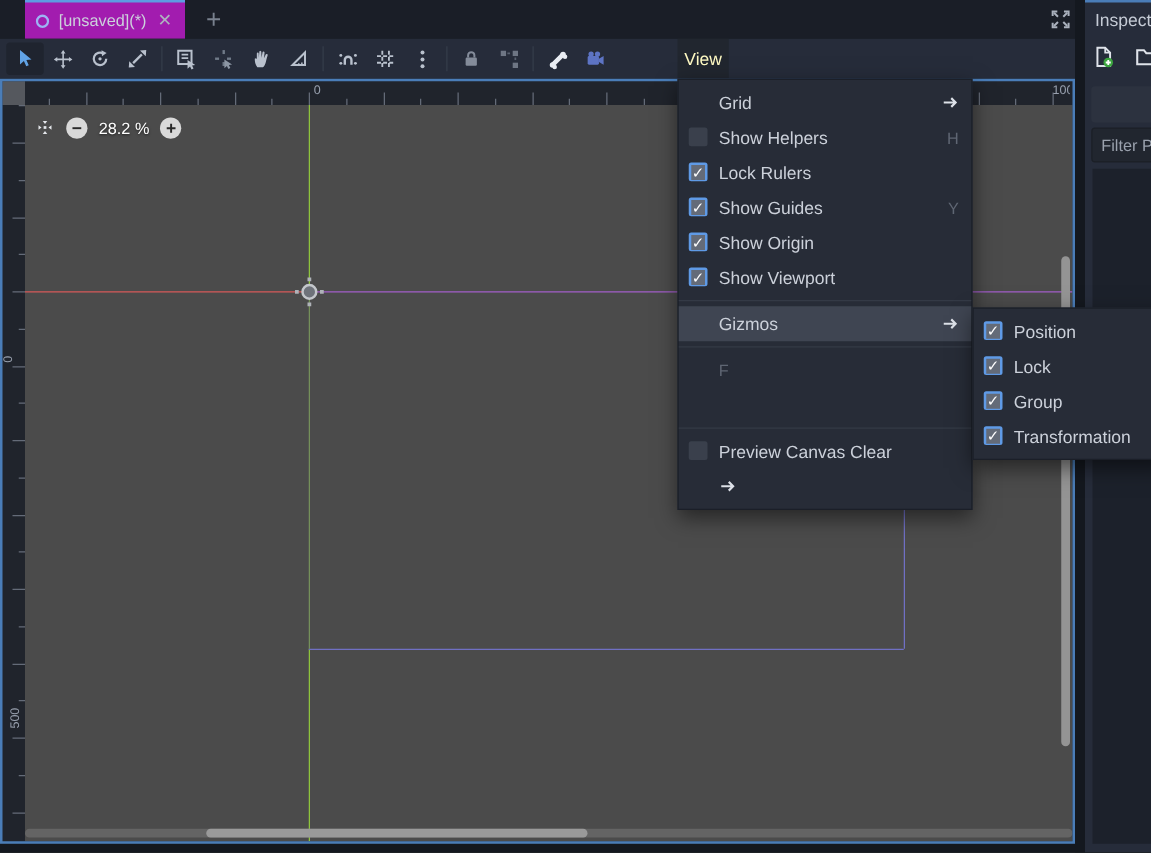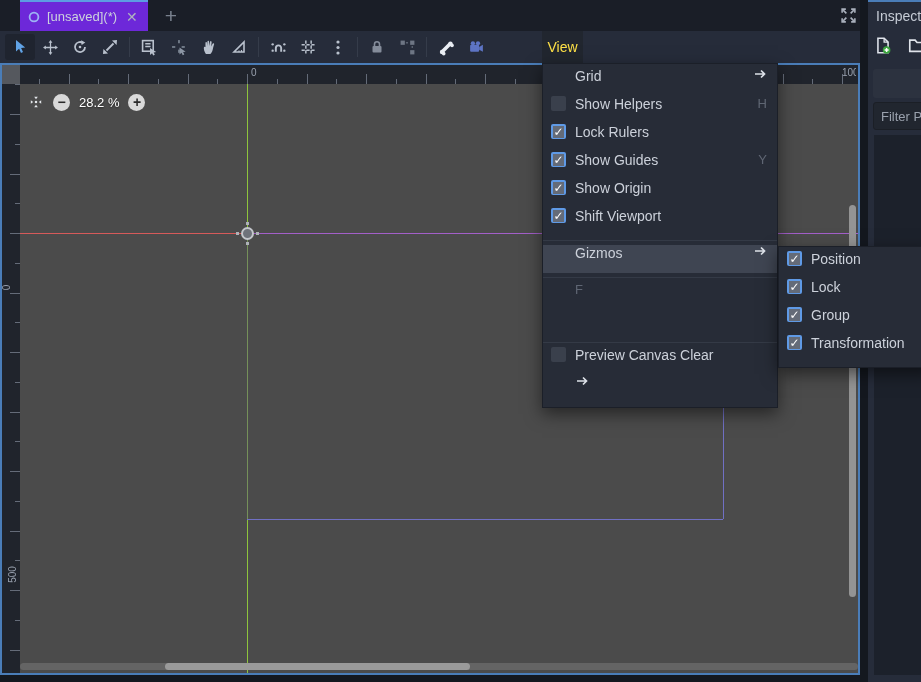--- a/index.html
+++ b/index.html
@@ -2,37 +2,37 @@
 <html><head>
 <meta charset="utf-8">
 <style>
   * { margin:0; padding:0; box-sizing:border-box; }
   html,body { width:921px; height:682px; overflow:hidden; background:#14181f;
     font-family:"Liberation Sans","DejaVu Sans",sans-serif; }
   #app { position:relative; width:921px; height:682px; background:#14181f; }
 
   
   .tabbar { position:absolute; left:0; top:0; width:860px; height:31px; background:#1a1e27; }
-  .tab { position:absolute; left:20px; top:0; width:128px; height:31px; background:#6d28d9;
+  .tab { position:absolute; left:20px; top:0; width:128px; height:31px; background:#a21caf;
     border-top:2px solid #5d9ce2; display:flex; align-items:center; gap:7px; padding:0 8px; }
   .tab-title { color:#ccd2dc; font-size:13px; white-space:nowrap; }
   .tab-close { color:#aeb4bf; font-size:14px; font-weight:bold; margin-left:2px; cursor:default; }
   .newtab { position:absolute; left:158px; top:2px; width:26px; height:28px; color:#79818e;
     font-size:21px; display:flex; align-items:center; justify-content:center; }
   .expand-btn { position:absolute; left:837px; top:4px; width:22px; height:22px;
     display:flex; align-items:center; justify-content:center; }
 
   
   .toolbar { position:absolute; left:0; top:31px; width:860px; height:32px; background:#262c3a;
     display:flex; align-items:center; padding-left:5px; }
   .tbtn { width:30px; height:26px; display:flex; align-items:center; justify-content:center; border-radius:3px; }
   .tbtn.active { background:#1f242f; }
   .tsep { width:1px; height:20px; background:#353c4a; margin:0 4px; }
   .view-btn { position:absolute; left:542px; top:0; width:41px; height:32px; background:#21262f;
-    color:#fde047; font-size:14px; display:flex; align-items:center; justify-content:center; }
+    color:#fef9c3; font-size:14px; display:flex; align-items:center; justify-content:center; }
 
   
   .canvas-area { position:absolute; left:0; top:63px; width:860px; height:612px; background:#20242c; }
   .focus-border { position:absolute; inset:0; border:2px solid #4a7db8; pointer-events:none; z-index:30; }
   .ruler-corner { position:absolute; left:2px; top:2px; width:18px; height:19px; background:#55585e; }
   .ruler-top { position:absolute; left:20px; top:2px; width:836px; height:19px; background:#20242c; overflow:hidden; }
   .ruler-left { position:absolute; left:2px; top:21px; width:18px; height:589px; background:#20242c; overflow:hidden; }
   .rlabel { position:absolute; color:#98a0ae; font-size:10px; }
   .rlabel.vert { transform:rotate(-90deg); transform-origin:center; }
   .tick { position:absolute; background:#646b78; }
@@ -59,21 +59,21 @@
 
   .vscroll-thumb { position:absolute; left:829px; top:121px; width:7px; height:392px; background:#949494; border-radius:4px; z-index:4; }
   .hscroll-track { position:absolute; left:0; top:579px; width:838px; height:7px; background:rgba(130,130,130,.45); border-radius:4px; z-index:4; }
   .hscroll-thumb { position:absolute; left:145px; top:579px; width:305px; height:7px; background:#9a9a9a; border-radius:4px; z-index:5; }
 
   
   .menu { position:absolute; left:542px; top:63px; width:236px; background:#272c37;
     border:1px solid #1b1f28; box-shadow:0 6px 16px rgba(0,0,0,.5); z-index:40; padding:4px 0; }
   .submenu { position:absolute; left:778px; top:246px; width:156px; background:#272c37;
     border:1px solid #1b1f28; box-shadow:0 6px 16px rgba(0,0,0,.5); z-index:50; padding:4px 0; }
-  .mi { height:28px; display:flex; padding:0 10px 0 8px; gap:8px; }
+  .mi { height:28px; display:flex; align-items:center; padding:0 10px 0 8px; gap:8px; }
   .mi.hl { background:#3f4552; }
   .mi .lbl { color:#ccd1da; font-size:14px; flex:1; white-space:nowrap; }
   .mi .sc { color:#5f6673; font-size:13px; }
   .chkslot { width:16px; height:16px; flex:0 0 16px; }
   .chk { width:15px; height:15px; border-radius:2px; background:#3a404c; display:flex;
     align-items:center; justify-content:center; }
   .chk.on { background:#5f9ae6; }
   .chk .tick { color:#fff; font-size:12px; font-weight:bold; line-height:1; }
   .msep { height:9px; display:flex; align-items:center; }
   .msep i { display:block; width:100%; height:1px; background:#343a46; }
@@ -370,21 +370,21 @@
           </span>
         </span>
       <span class="lbl">Show Origin</span>
     </div>
     <div class="mi">
       <span class="chkslot">
           <span class="chk on">
             <span class="tick">✓</span>
           </span>
         </span>
-      <span class="lbl">Shift Viewport</span>
+      <span class="lbl">Show Viewport</span>
     </div>
     <div class="msep">
         <i></i>
       </div>
     <div class="mi hl">
       <span class="chkslot"></span>
       <span class="lbl">Gizmos</span>
       <svg class="arrow" width="14" height="12" viewBox="0 0 14 12">
         <path d="M2 6 H11 M8 2.5 L11.5 6 L8 9.5" fill="none" stroke="#dde1e8" stroke-width="1.7"></path>
         </svg>

